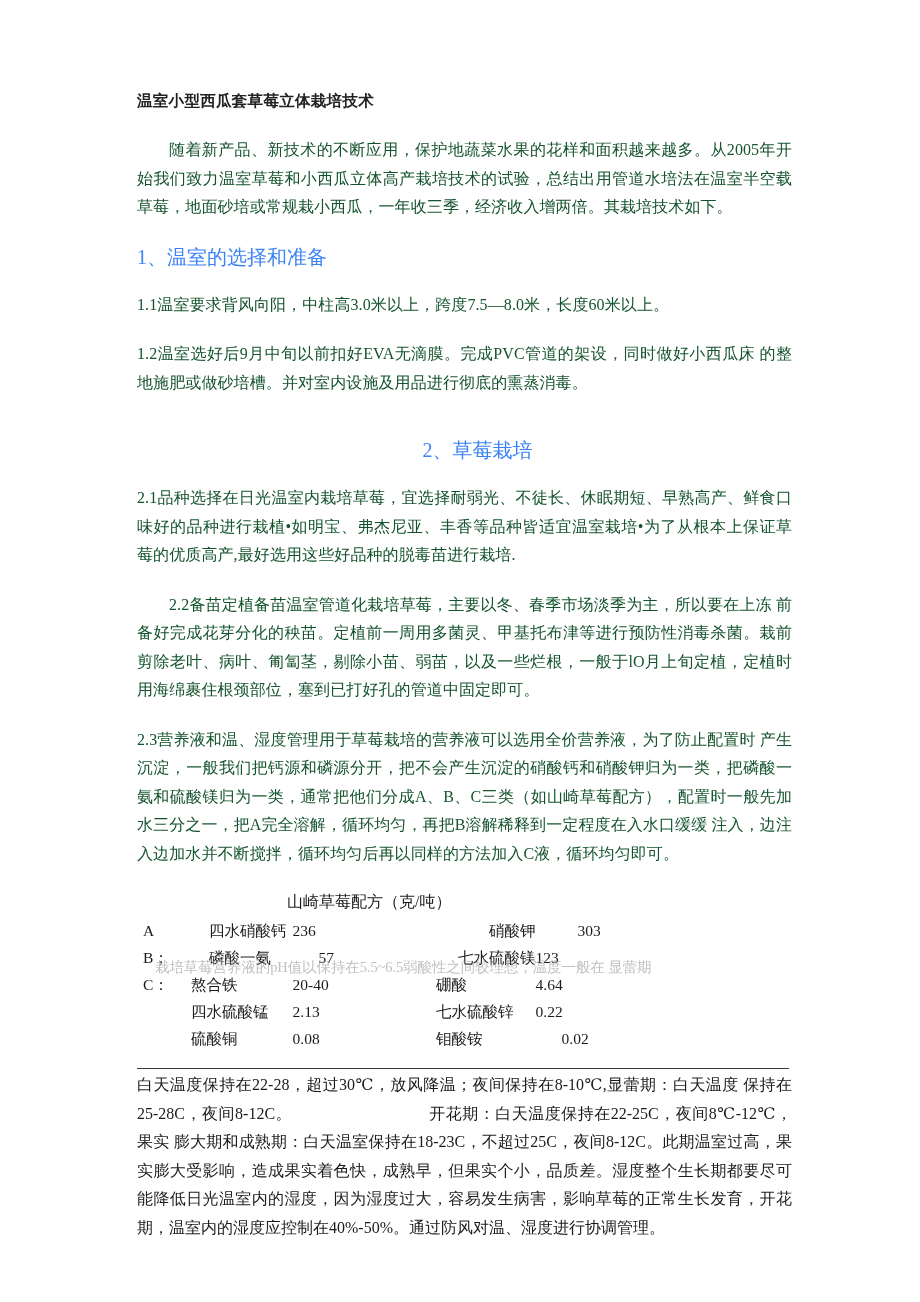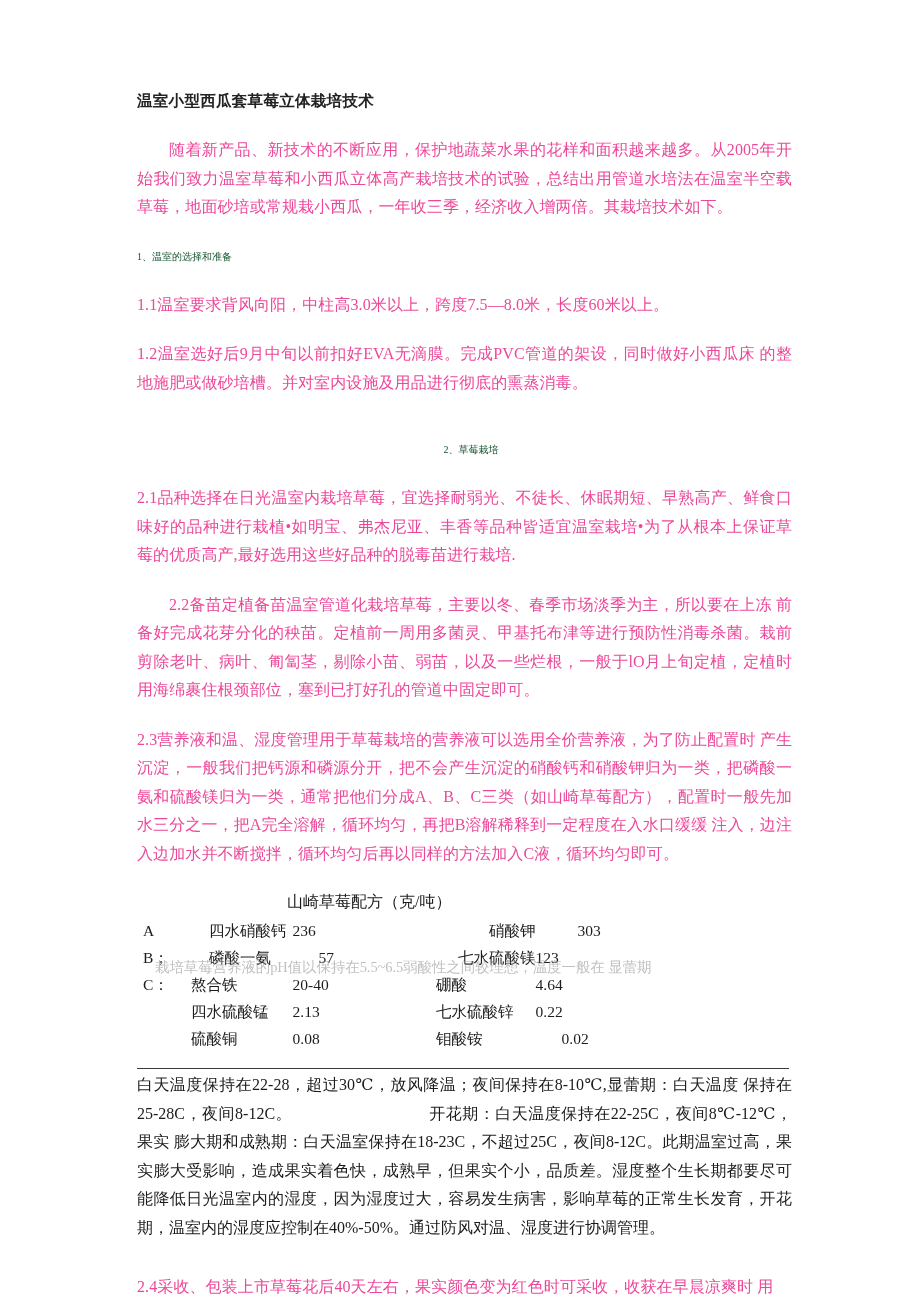--- a/index.html
+++ b/index.html
@@ -31,30 +31,30 @@
     margin: 0 0 22px 0;
     color: #222;
   }
   p.para {
     font-size: 16px;
     line-height: 28.5px;
     margin: 0 0 21px 0;
     text-align: justify;
     text-justify: inter-ideograph;
     letter-spacing: 0.1px;
-    color: #ec4899;
+    color: #14532d;
   }
   p.para.indent2 {
     text-indent: 2em;
   }
   p.heading {
-    font-size: 10px;
+    font-size: 20px;
     line-height: 28px;
     margin: 0 0 20px 0;
-    color: #14532d;
+    color: #3b82f6;
   }
   p.heading.indent1 {
     text-indent: 1.3em;
     text-align: center;
   }
   .tight {
     margin-bottom: 0;
   }
   .formula-title {
     font-size: 16px;
@@ -204,19 +204,18 @@
     <div class="temp-block">
       <span>白天温度保持在22-28，超过30℃，放风降温；夜间保持在8-10℃,显蕾期：白天温度 保持在</span>
       <span>25-28C，夜间8-12C。</span>
       <span class="gap-wide"></span>
       <span>开花期：白天温度保持在22-25C，夜间8℃-12℃，果实</span>
       <span>膨大期和成熟期：白天温室保持在18-23C，不超过25C，夜间8-12C。此期温室过高，果 实膨大受影响，造成果实着色快，成熟早，但果实个小，品质差。湿度整个生长期都要尽可能降低日光温室内的湿度，因为湿度过大，容易发生病害，影响草莓的正常生长发育，开花 期，温室内的湿度应控制在40%-50%。通过防风对温、湿度进行协调管理。</span>
     </div>
 
     <div class="spacer-10"></div>
 
-    <p class="para">2.4采收、包装上市草莓花后40天左右，果实颜色变为红色时可采收，收获在早晨凉爽时 用</p>
 
   </div>
 
   <div class="faded-line">栽培草莓营养液的pH值以保持在5.5~6.5弱酸性之间较理想，温度一般在 显蕾期</div>
 
 </div>
 
 </body></html>

